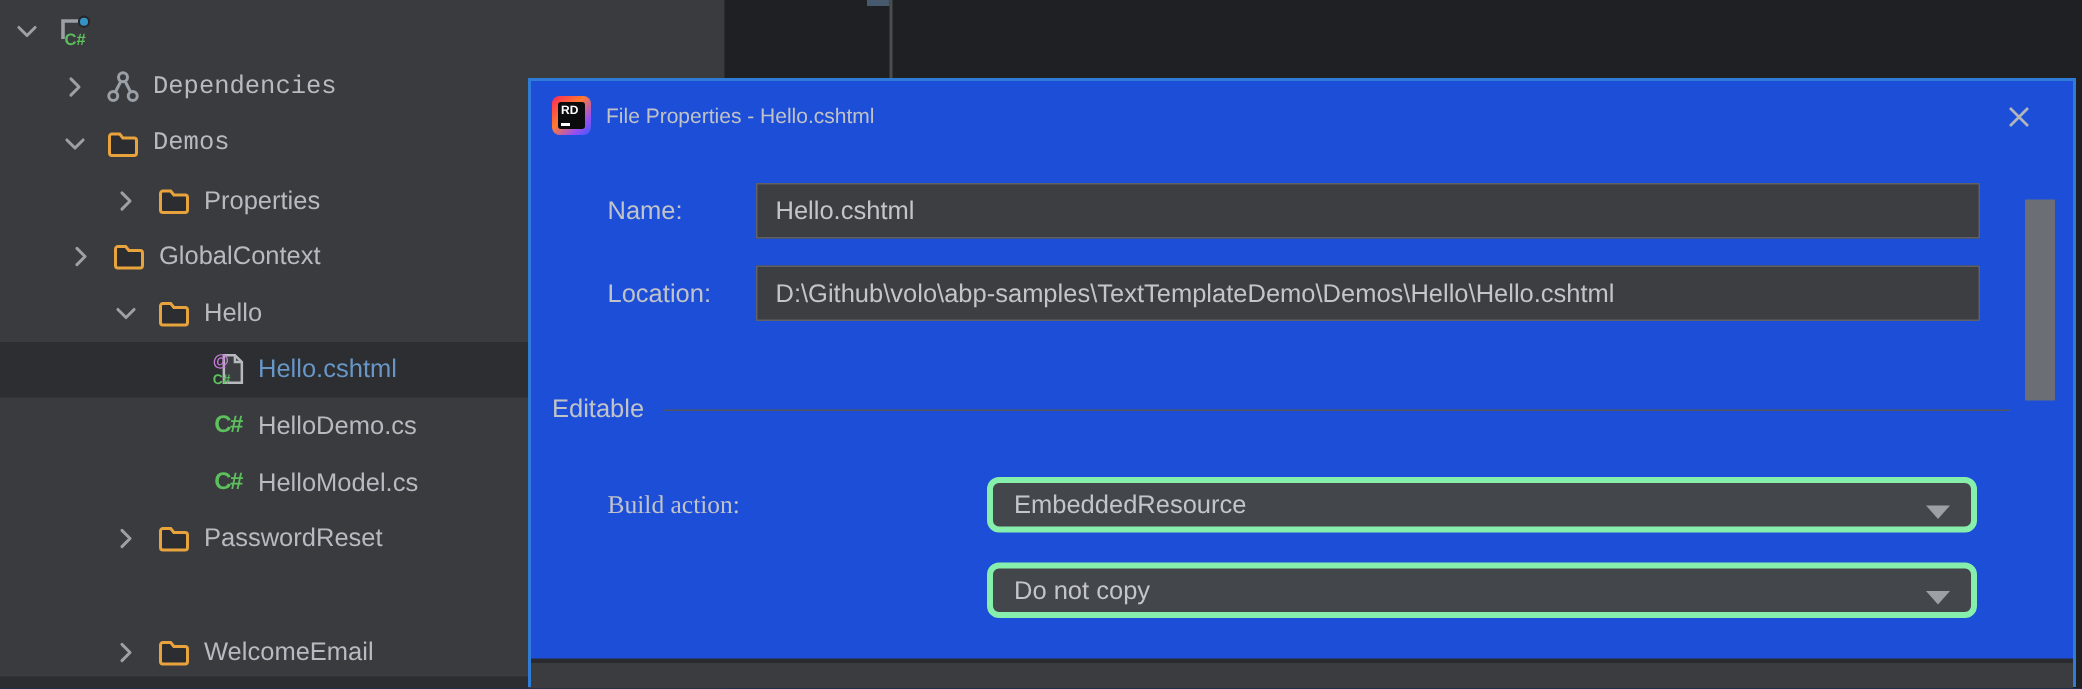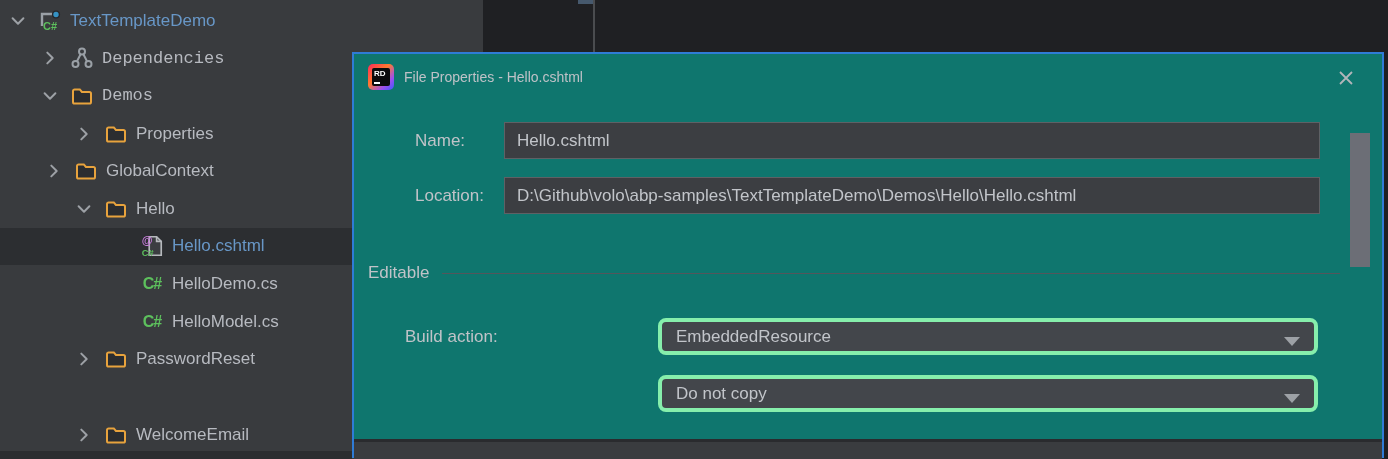--- a/index.html
+++ b/index.html
@@ -18,41 +18,41 @@
   .tree-row.selected { background:#2c2e31; }
   .tree-row .chev { width:20px; height:20px; margin-right:10px; flex:0 0 auto; display:flex; align-items:center; justify-content:center; }
   .tree-row .twig { width:24px; height:24px; margin-right:8px; flex:0 0 auto; display:flex; align-items:center; justify-content:center; }
   .tree-row .lbl.blue { color:#6897c7; }
   .lvl0 { padding-left:8px; } .lvl1 { padding-left:40px;font-family:Liberation Mono, monospace; } .lvl2 { padding-left:74px; } .lvl3 { padding-left:140px; }
   .csfile-glyph { color:#5dc05d; font-weight:bold; font-size:16px; letter-spacing:-1px; }
   .sidebar-bottom-strip { position:absolute; left:0; top:451px; width:352px; height:8px; background:#2b2d30; }
 
   
   .dialog { position:absolute; left:352px; top:52px; width:1032px; height:406px;
-    background:#0f766e; border:2px solid #2f7cd6; border-bottom:none; }
+    background:#1d4ed8; border:2px solid #2f7cd6; border-bottom:none; }
   .dlg-el { position:absolute; color:#c0c3c8; font-size:17px; }
 
   .rider-logo { left:14px; top:10px; width:26px; height:26px; border-radius:5px;
     background:linear-gradient(135deg,#fe2857 0%,#ff7a2f 42%,#9a4ff0 75%,#3b5bfd 100%); }
   .rider-logo-inner { position:absolute; inset:4px; background:#0b0b0d; border-radius:2px; }
   .rider-logo-text { position:absolute; left:2px; top:1px; color:#fff; font-size:8px; font-weight:bold; letter-spacing:0; }
   .rider-logo-underscore { position:absolute; left:2px; bottom:2px; width:6px; height:2px; background:#fff; }
   .dlg-title { left:50px; top:10px; height:26px; line-height:26px; font-size:14px; color:#bfc2c7; }
   .close-btn { left:980px; top:12px; width:24px; height:24px; display:flex; align-items:center; justify-content:center; cursor:pointer; }
 
-  .fld-label { left:61px; height:37px; line-height:37px; }
+  .fld-label { left:51px; height:37px; line-height:37px; }
   .text-field { position:absolute; left:150px; width:816px; height:37px; background:#3c3e42;
     border:1px solid #5e6165; color:#c2c5ca; font-size:17px; padding:0 12px;
     font-family:"Liberation Sans", sans-serif; outline:none; }
   .row-name { top:68px; } .row-location { top:123px; }
 
   .section { left:14px; top:206px; width:972px; height:26px; display:flex; align-items:center; }
   .section-line { flex:1; height:1px; background:#54565b; margin-left:13px; }
 
-  .dd-label { left:51px; height:37px; line-height:37px; }
+  .dd-label { left:51px; height:37px; line-height:37px;font-family:Liberation Serif, serif; }
   .dropdown { position:absolute; left:304px; width:660px; height:37px; background:#43464b;
     border:4px solid #86efac; border-radius:8px; display:flex; align-items:center;
     padding:0 14px; color:#c2c5ca; font-size:17px; cursor:pointer; }
   .row-build { top:264px; } .row-copy { top:321px; }
   .dd-arrow { position:absolute; right:14px; top:15px; width:0; height:0;
     border-left:8px solid transparent; border-right:8px solid transparent; border-top:9px solid #9da1a6; }
 
   .scrollbar-thumb { left:996px; top:79px; width:20px; height:134px; background:#6c6e76; }
   .footer-divider { left:0; top:385px; width:1028px; height:3px; background:#2a2b2e; }
   .dlg-footer { left:0; top:388px; width:1028px; height:17px; background:#3a3c3f; }
@@ -73,21 +73,20 @@
             <path d="M4 7 L10 13 L16 7" stroke="#9da1a6" stroke-width="2.2" fill="none" stroke-linecap="round" stroke-linejoin="round"></path>
           </svg>
         </span>
         <span class="twig">
           <svg width="24" height="24" viewBox="0 0 24 24">
             <path d="M4 17 V5 H15" stroke="#9aa0a6" stroke-width="2.4" fill="none"></path>
             <circle cx="18" cy="5.5" r="3.4" fill="#3592c4" stroke="#26272b" stroke-width="1.4"></circle>
             <text x="5" y="21" fill="#5dc05d" font-size="11" font-weight="bold" font-family="Liberation Sans, sans-serif">C#</text>
           </svg>
         </span>
-        <span class="lbl blue">TextTemplateDemo</span>
       </div>
       <div class="tree-row lvl1" style="top: 39.6px;">
         <span class="chev">
           <svg width="18" height="18" viewBox="0 0 20 20">
             <path d="M7 4 L13 10 L7 16" stroke="#9da1a6" stroke-width="2.2" fill="none" stroke-linecap="round" stroke-linejoin="round"></path>
           </svg>
         </span>
         <span class="twig">
           <svg width="24" height="24" viewBox="0 0 24 24">
             <circle cx="12" cy="5.5" r="3" stroke="#9aa0a6" stroke-width="2" fill="none"></circle>

